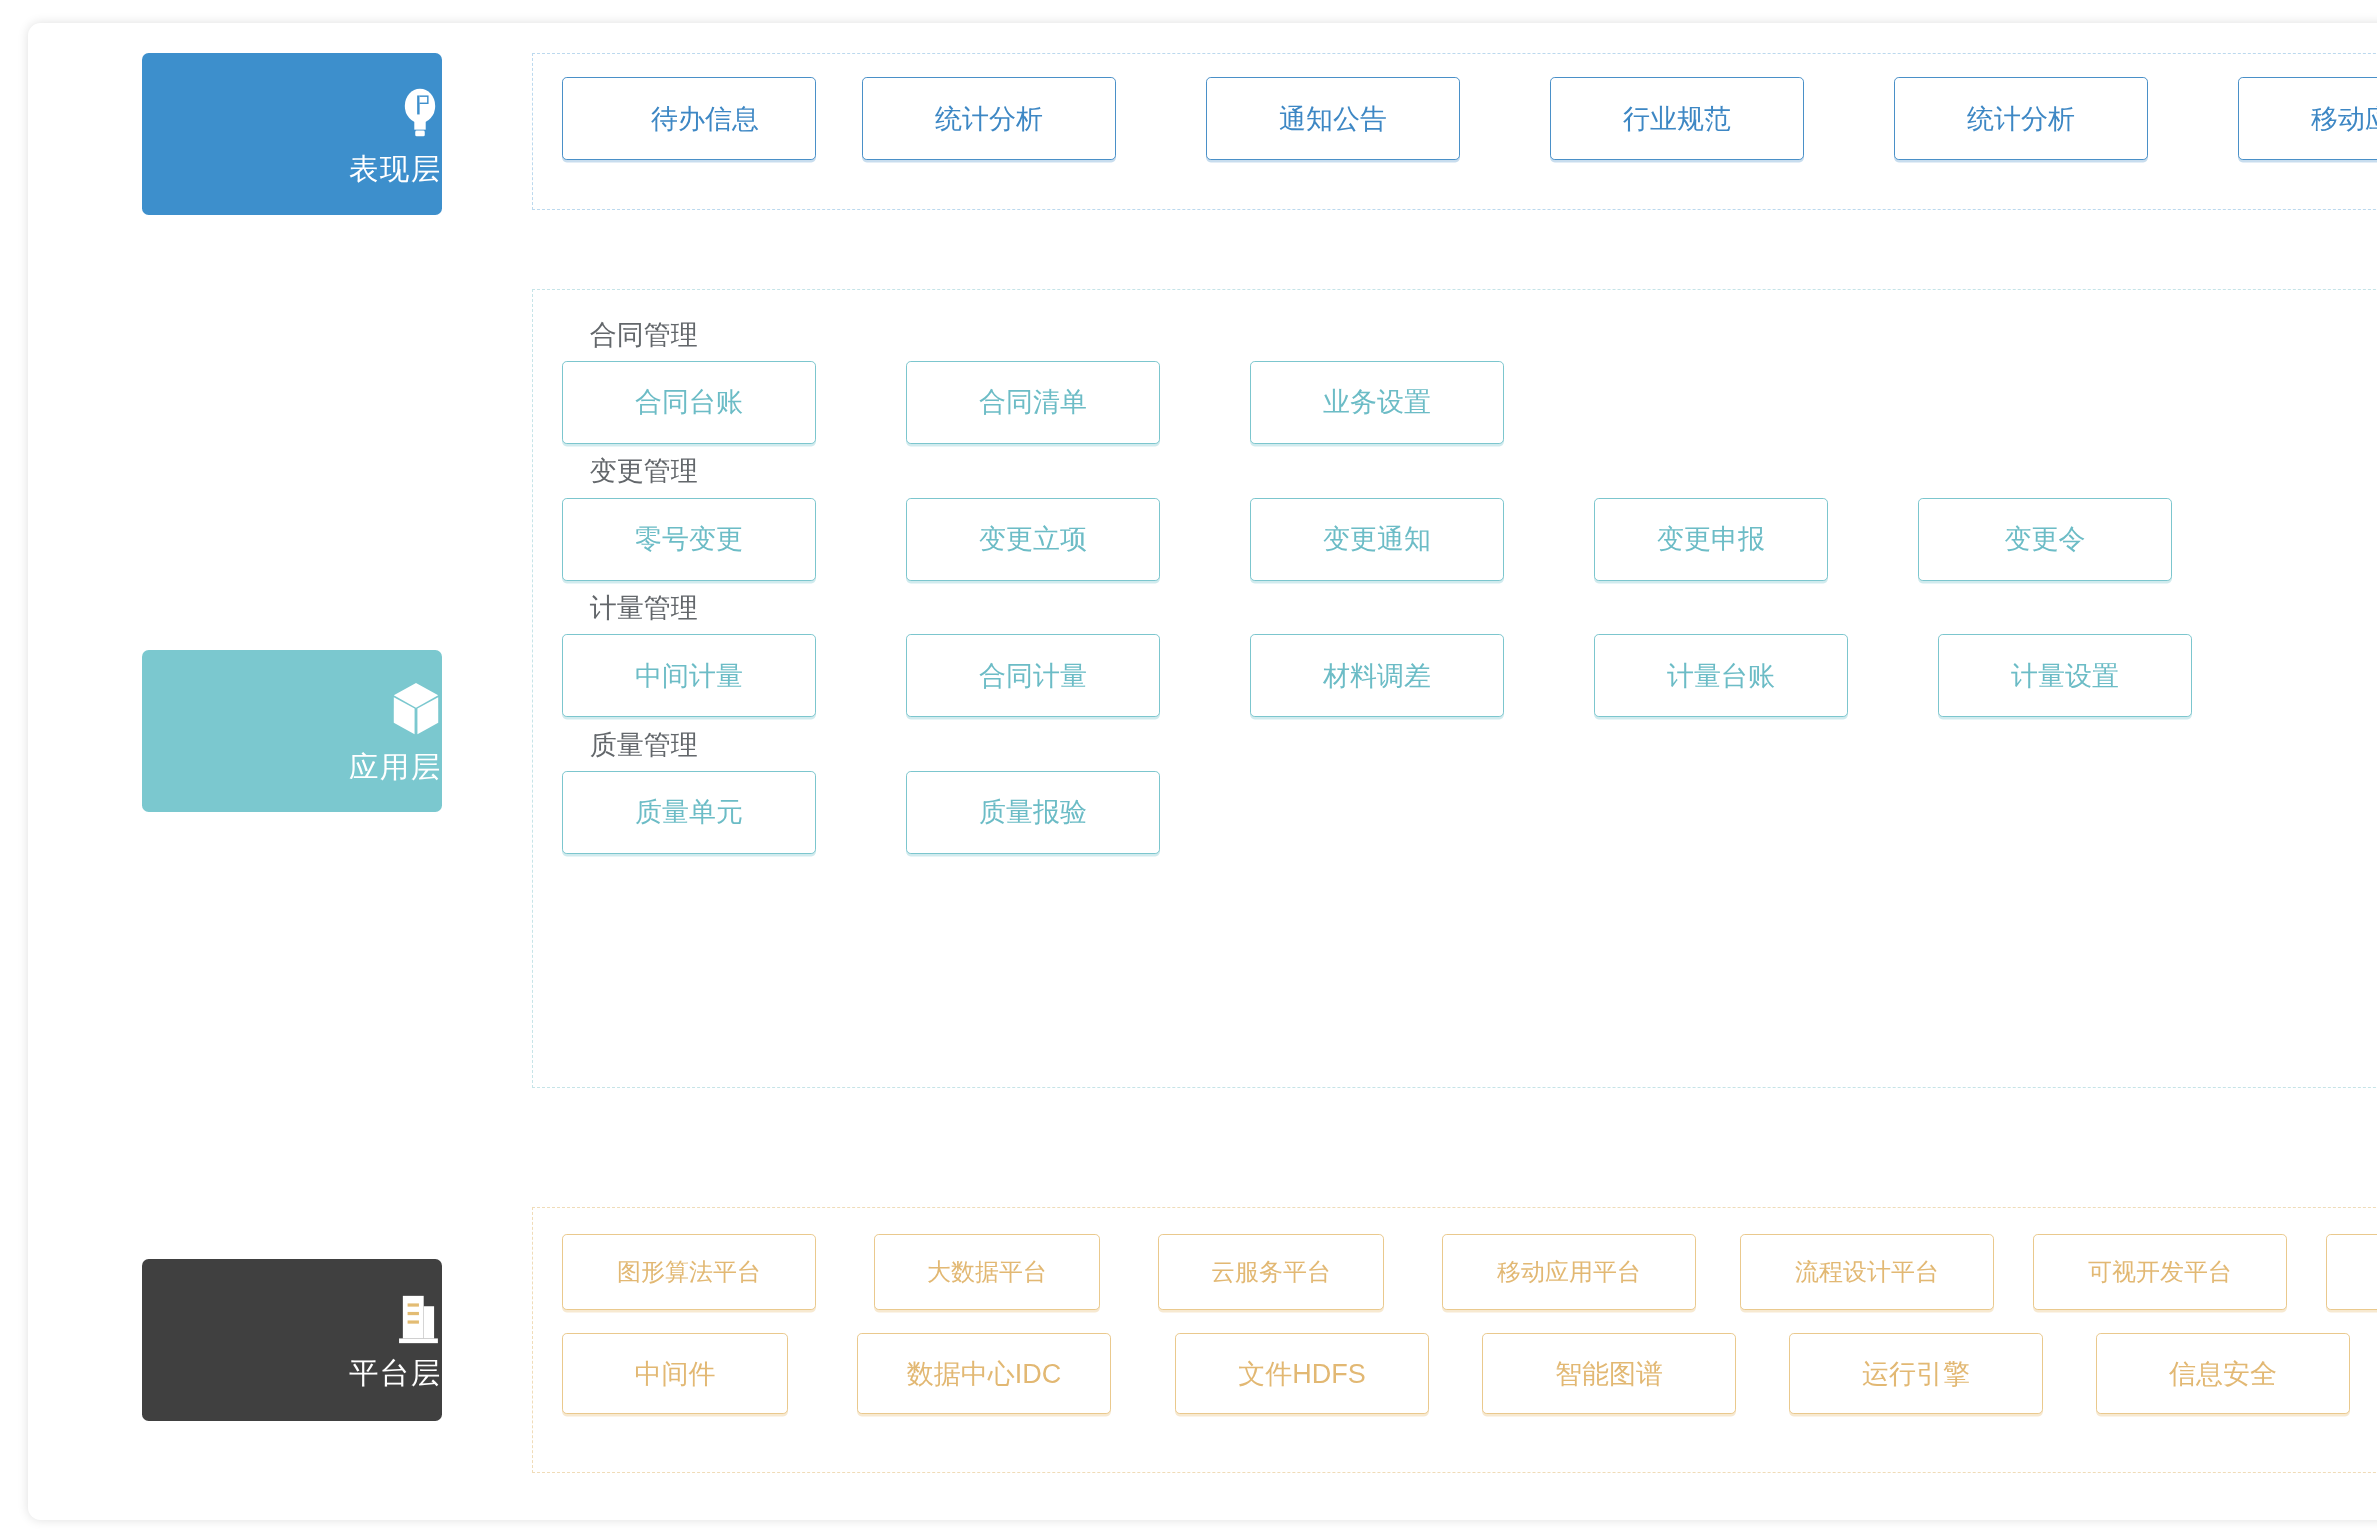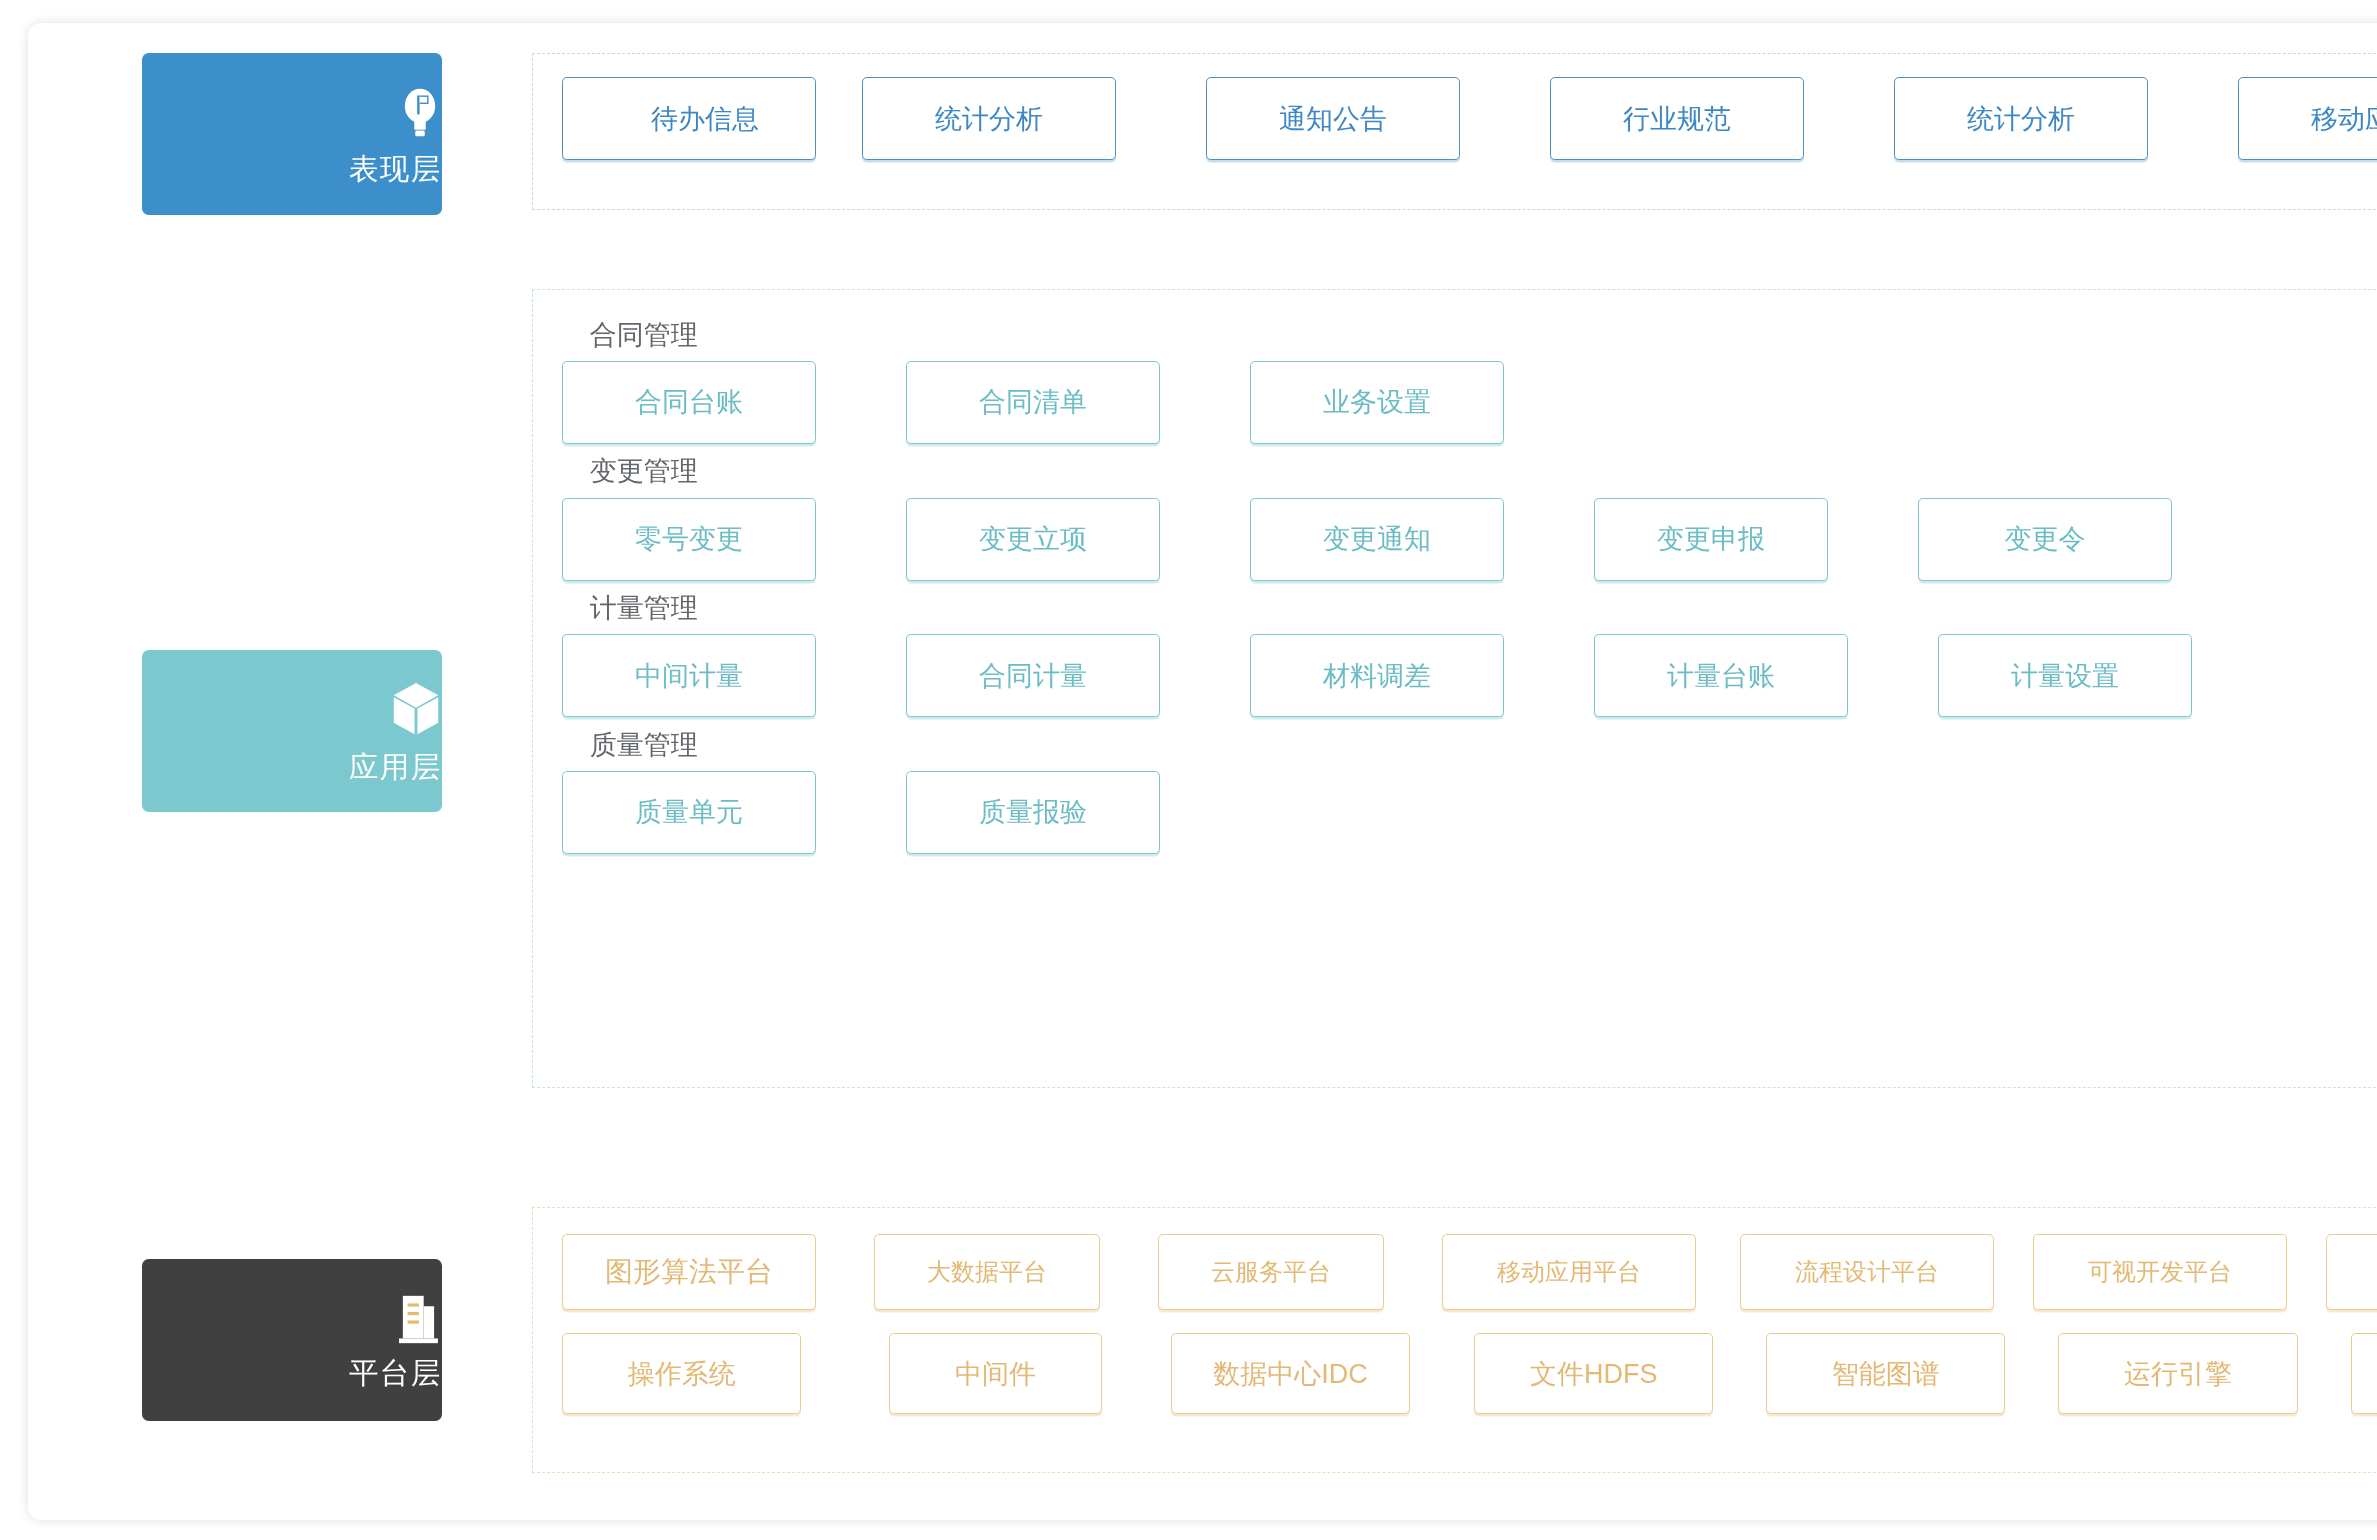--- a/index.html
+++ b/index.html
@@ -180,31 +180,30 @@
           <rect x="14" y="11" width="12" height="3.4" fill="#e3bc73"></rect>
           <rect x="14" y="20" width="12" height="3.4" fill="#e3bc73"></rect>
           <rect x="14" y="29" width="12" height="3.4" fill="#e3bc73"></rect>
         </svg>
       </span>
       <span class="tlabel">平台层</span>
     </div>
 
     <div class="group gold" style="width:2059px;height:266px;padding:26px 0 0 29.5px;">
       <div class="row" style="margin-bottom:23px;">
-        <div class="btn gold" style="width:254px;height:76px;margin-right:58px;font-size:28px;">图形算法平台</div>
+        <div class="btn gold" style="width:254px;height:76px;margin-right:58px;font-size:24px;">图形算法平台</div>
         <div class="btn gold" style="width:226px;height:76px;margin-right:58px;font-size:24px;">大数据平台</div>
         <div class="btn gold" style="width:226px;height:76px;margin-right:58px;font-size:24px;">云服务平台</div>
         <div class="btn gold" style="width:254px;height:76px;margin-right:44px;font-size:24px;">移动应用平台</div>
         <div class="btn gold" style="width:254px;height:76px;margin-right:39px;font-size:24px;">流程设计平台</div>
         <div class="btn gold" style="width:254px;height:76px;margin-right:39px;font-size:24px;">可视开发平台</div>
         <div class="btn gold" style="width:254px;height:76px;font-size:24px;">系统集成平台</div>
       </div>
 
       <div class="row">
-        <div class="btn gold" style="width:254px;height:81px;margin-right:88px;">操作系统</div>
         <div class="btn gold" style="width:226px;height:81px;margin-right:69px;">中间件</div>
         <div class="btn gold" style="width:254px;height:81px;margin-right:64px;">数据中心IDC</div>
         <div class="btn gold" style="width:254px;height:81px;margin-right:53px;">文件HDFS</div>
         <div class="btn gold" style="width:254px;height:81px;margin-right:53px;">智能图谱</div>
         <div class="btn gold" style="width:254px;height:81px;margin-right:53px;">运行引擎</div>
         <div class="btn gold" style="width:254px;height:81px;">信息安全</div>
       </div>
     </div>
   </div>
 

